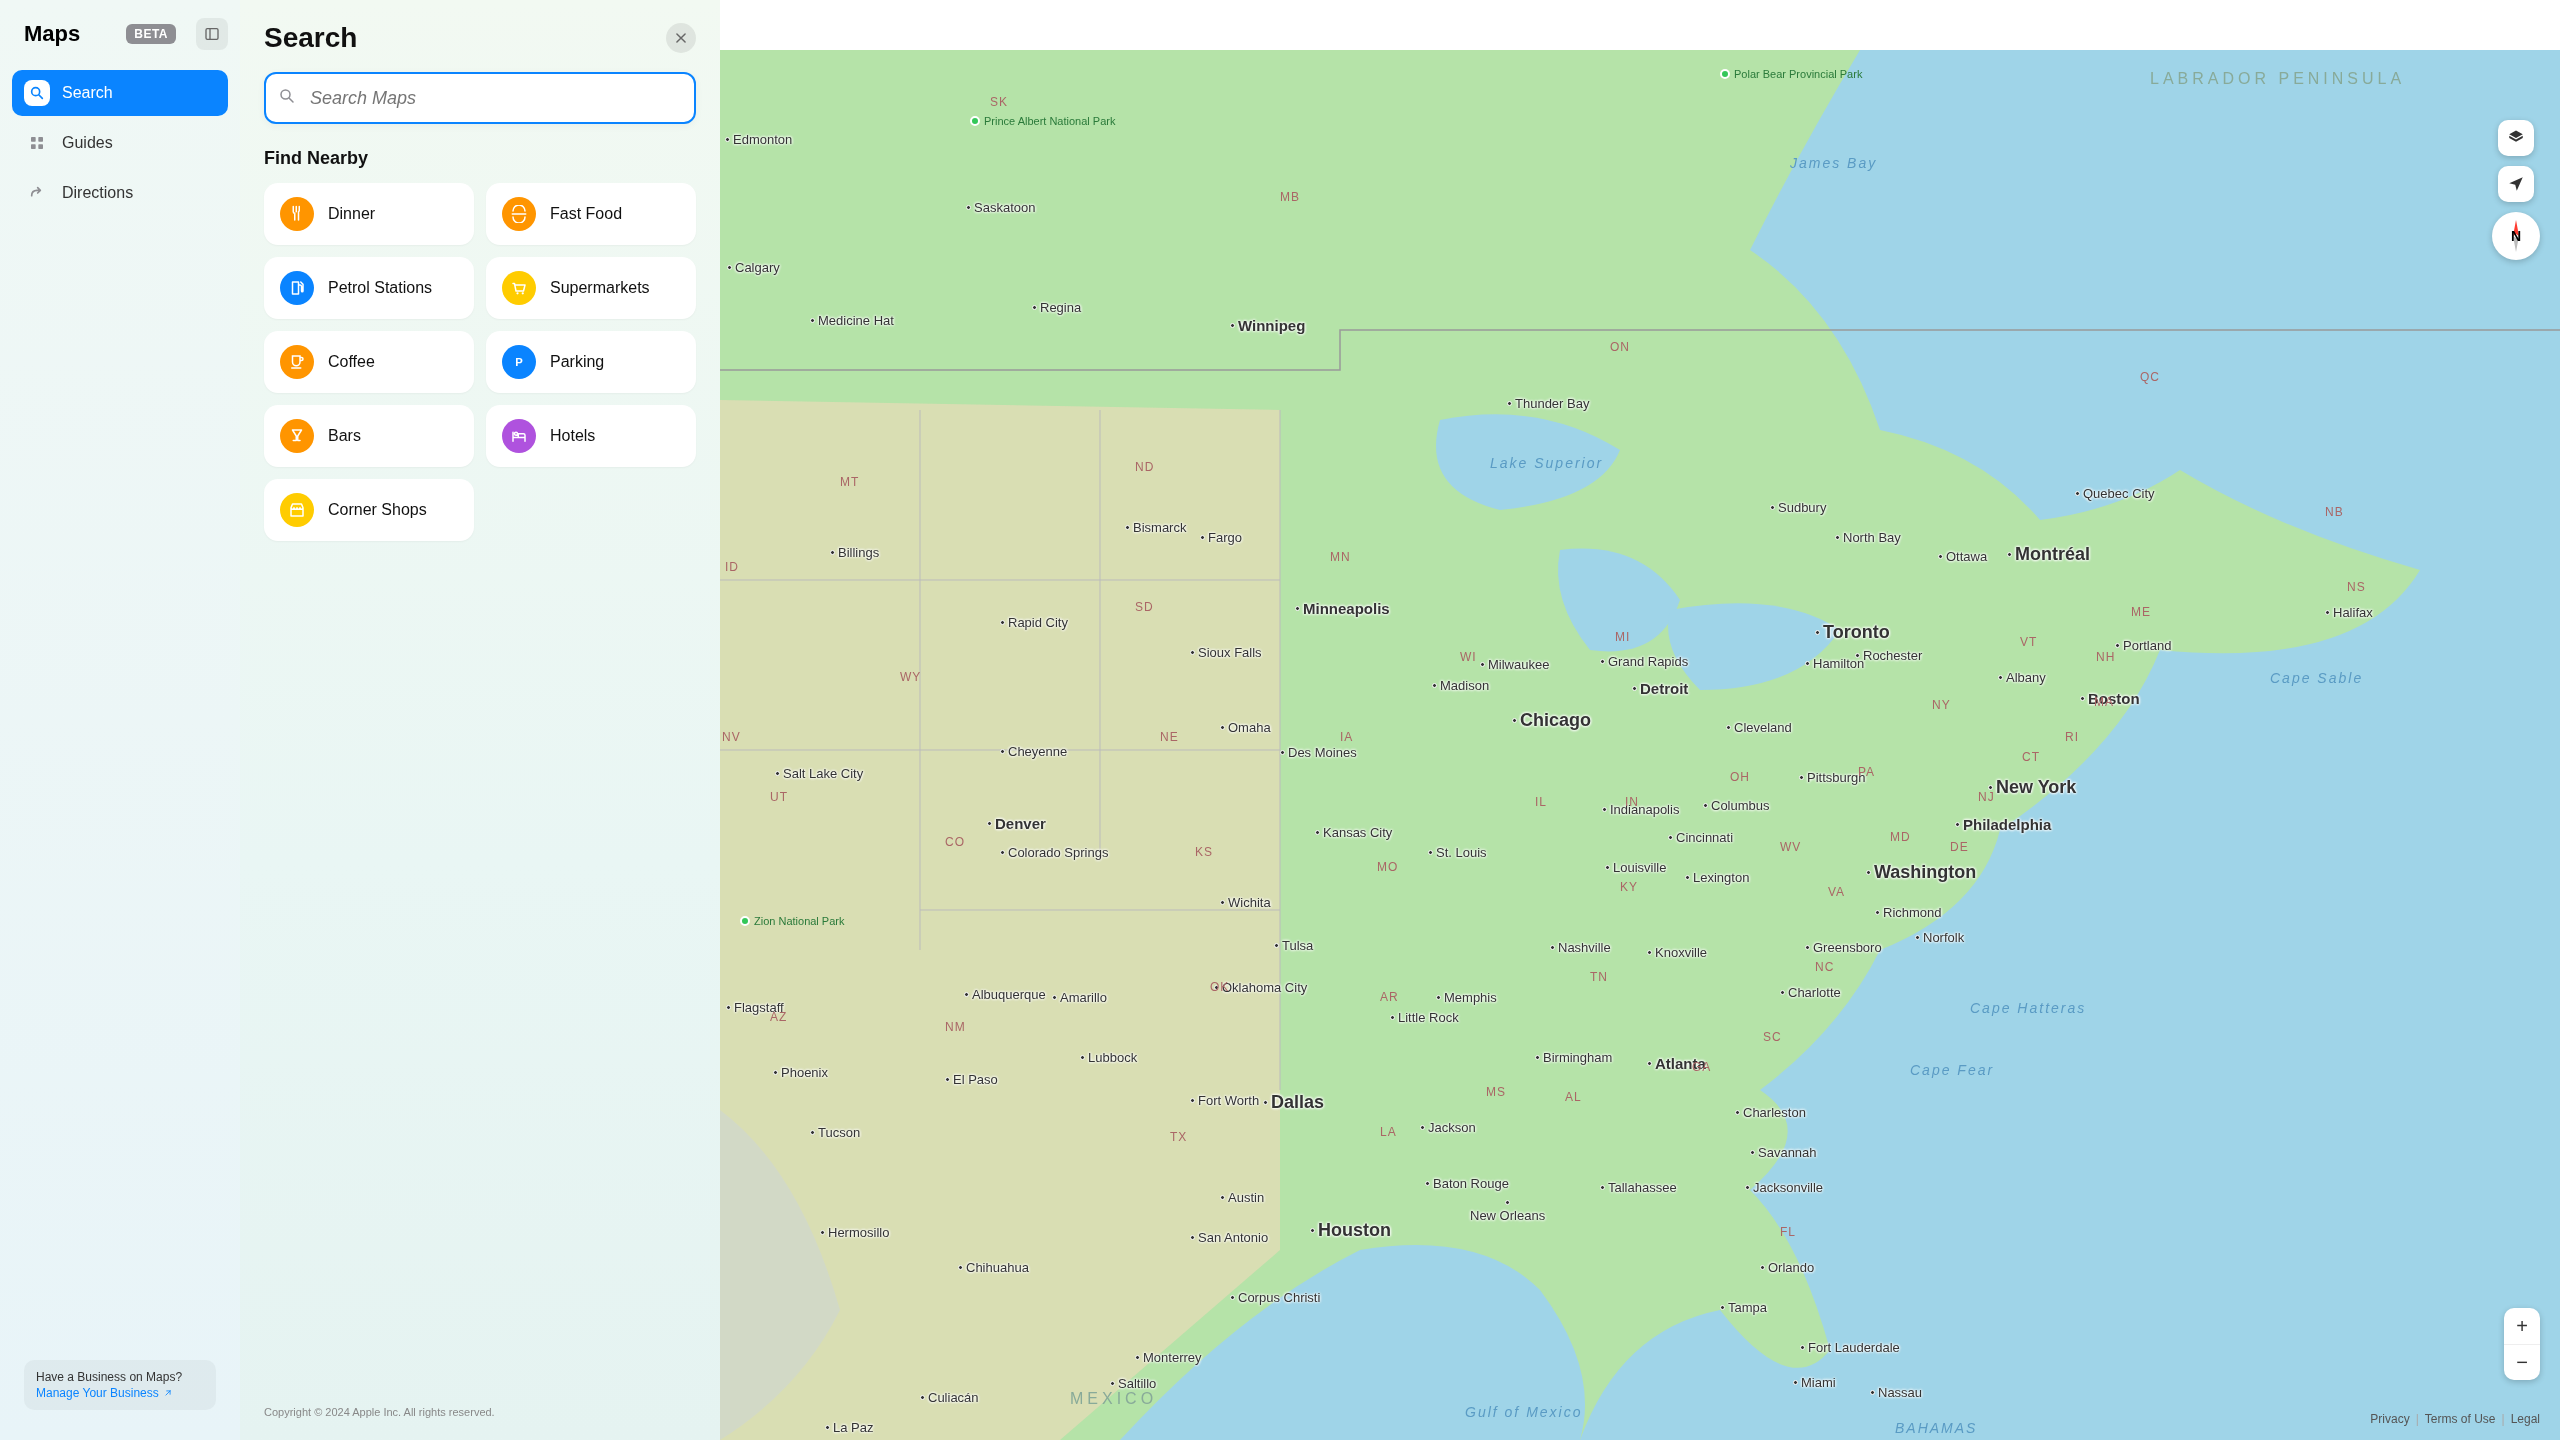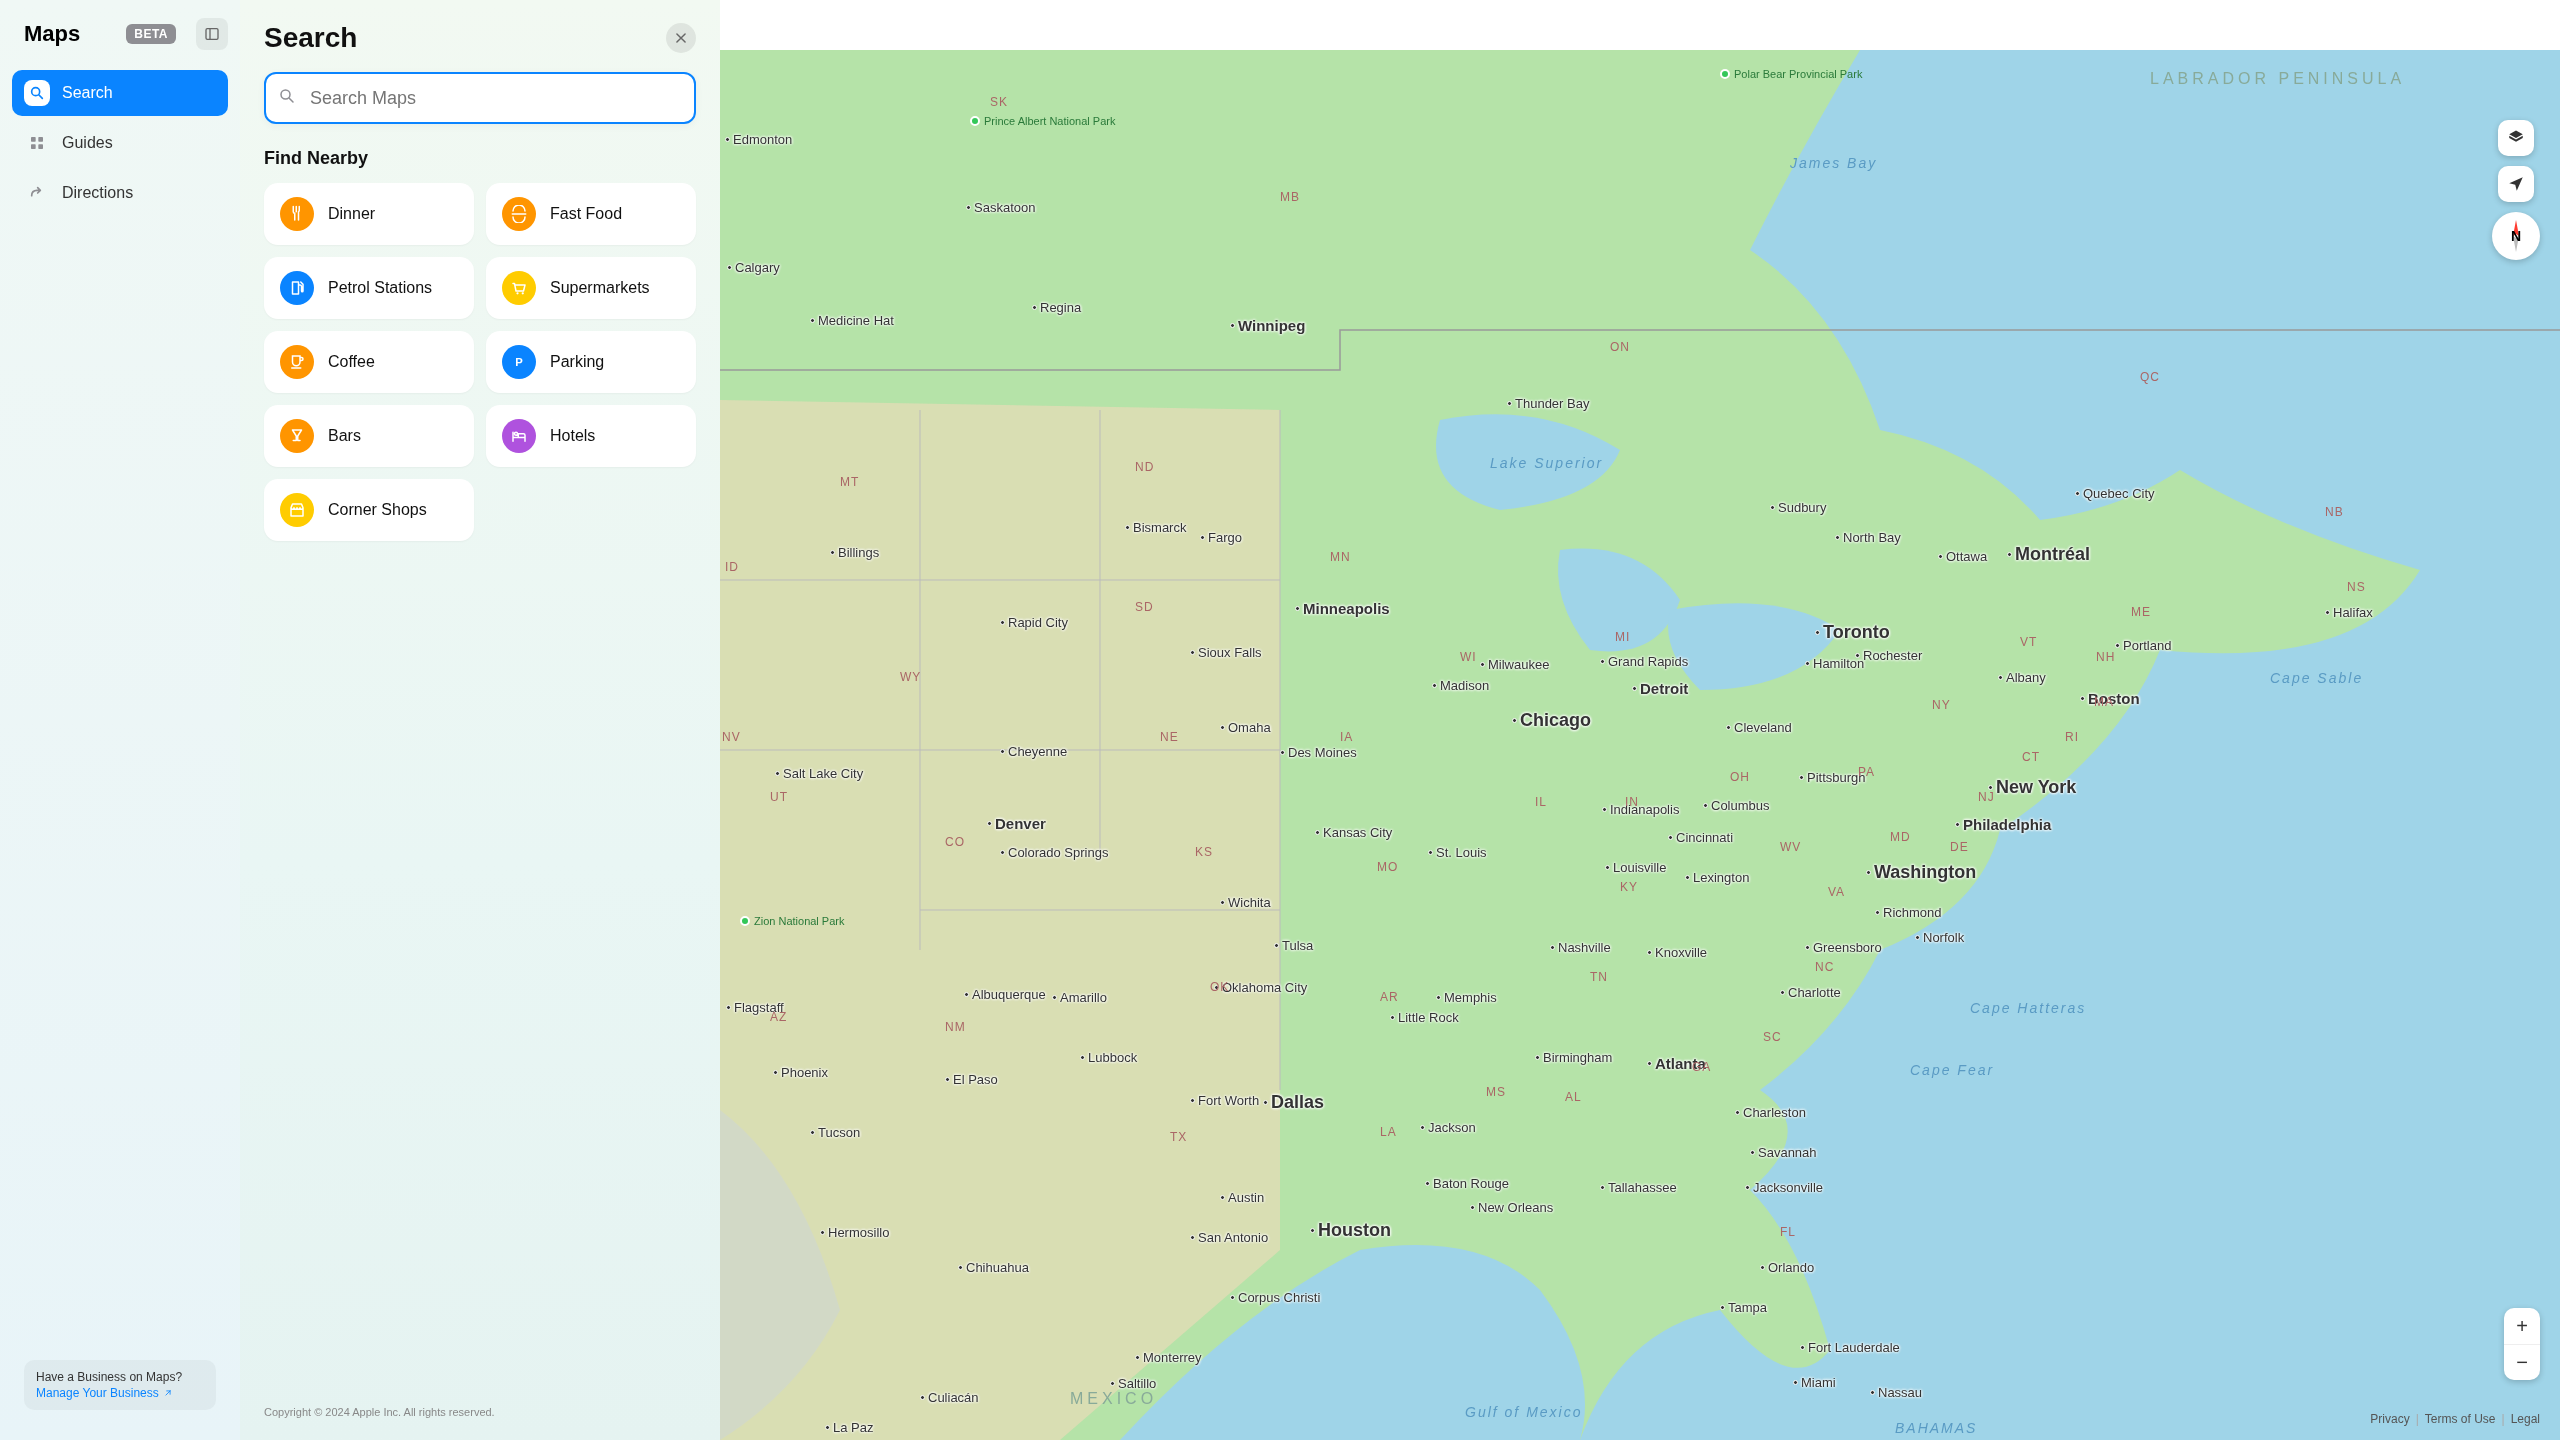--- a/index.html
+++ b/index.html
@@ -41,20 +41,21 @@
 }
 .panel-header { display:flex; align-items:center; justify-content:space-between; margin-bottom:18px;}
 .panel-title { font-size:28px; font-weight:700; color:#111;}
 .close-btn { width:30px; height:30px; border-radius:50%; background:rgba(0,0,0,0.08); display:flex;align-items:center;justify-content:center; cursor:pointer; color:#555; font-size:16px;}
 
 .search-input-wrap { position:relative; margin-bottom:24px; }
 .search-input {
   width:100%; height:52px; border-radius:12px; border:2px solid #0a84ff;
   background:#fff; padding:0 16px 0 44px; font-size:18px; outline:none;
   box-shadow: 0 2px 8px rgba(0,0,0,0.04);
+  font-style: italic;
 }
 .search-input-icon { position:absolute; left:14px; top:50%; transform:translateY(-50%); color:#8e8e93; }
 
 .section-title { font-size:18px; font-weight:700; color:#111; margin-bottom:14px; }
 
 .category-grid { display:grid; grid-template-columns:1fr 1fr; gap:12px; }
 .cat-card {
   background:#fff; border-radius:14px; padding:14px 16px;
   display:flex; align-items:center; gap:14px; cursor:pointer;
   box-shadow: 0 1px 2px rgba(0,0,0,0.04);
@@ -344,21 +345,21 @@
         <span>Miami</span>
       </div>
       <div class="map-label " style="left: 1150px; top: 1335px;">
         <span class="dot"></span>
         <span>Nassau</span>
       </div>
       <div class="map-label " style="left: 705px; top: 1126px;">
         <span class="dot"></span>
         <span>Baton Rouge</span>
       </div>
-      <div class="map-label " style="left: 750px; top: 1150px;">
+      <div class="map-label " style="left: 750px; top: 1150px; flex-direction: column;">
         <span class="dot"></span>
         <span>New Orleans</span>
       </div>
       <div class="map-label " style="left: 700px; top: 1070px;">
         <span class="dot"></span>
         <span>Jackson</span>
       </div>
       <div class="map-label " style="left: 670px; top: 960px;">
         <span class="dot"></span>
         <span>Little Rock</span>

